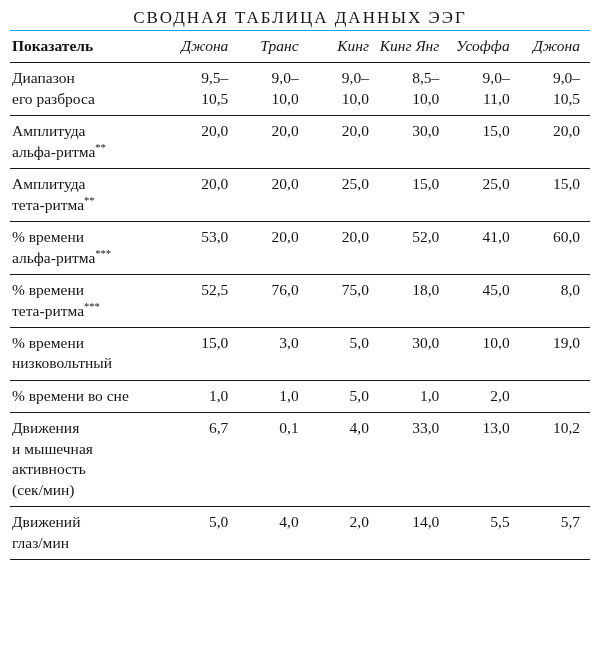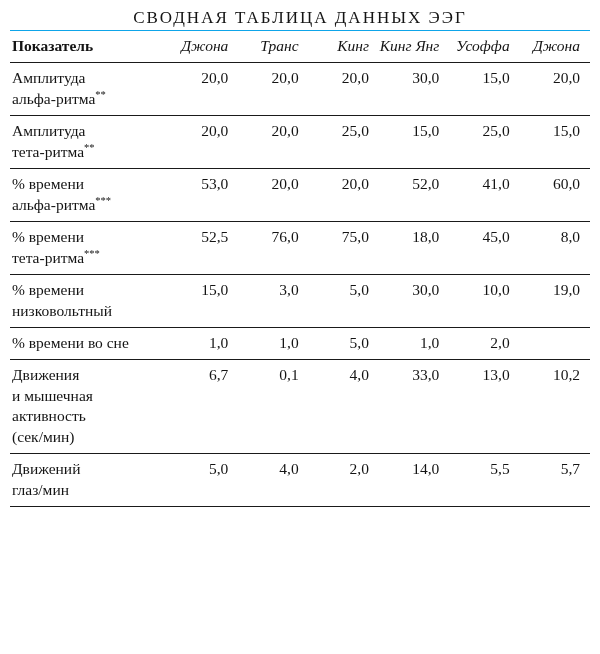--- a/index.html
+++ b/index.html
@@ -103,20 +103,36 @@
           <th class="col-head">Транс</th>
           <th class="col-head">Кинг</th>
           <th class="col-head">Кинг Янг</th>
           <th class="col-head">Усоффа</th>
           <th class="col-head">Джона</th>
         </tr>
     </thead>
     <tbody>
 
 
+  <tr>
+    <td class="label"><span>Диапазон
+его разброса</span><span class="sup"></span></td>
+  <td class="val">9,5–
+10,5</td>
+          <td class="val">9,0–
+10,0</td>
+          <td class="val">9,0–
+10,0</td>
+          <td class="val">8,5–
+10,0</td>
+          <td class="val">9,0–
+11,0</td>
+          <td class="val">9,0–
+10,5</td>
+        </tr>
 
   <tr>
     <td class="label"><span>Амплитуда
 альфа-ритма</span><span class="sup">**</span></td>
   <td class="val">20,0</td>
           <td class="val">20,0</td>
           <td class="val">20,0</td>
           <td class="val">30,0</td>
           <td class="val">15,0</td>
           <td class="val">20,0</td>

